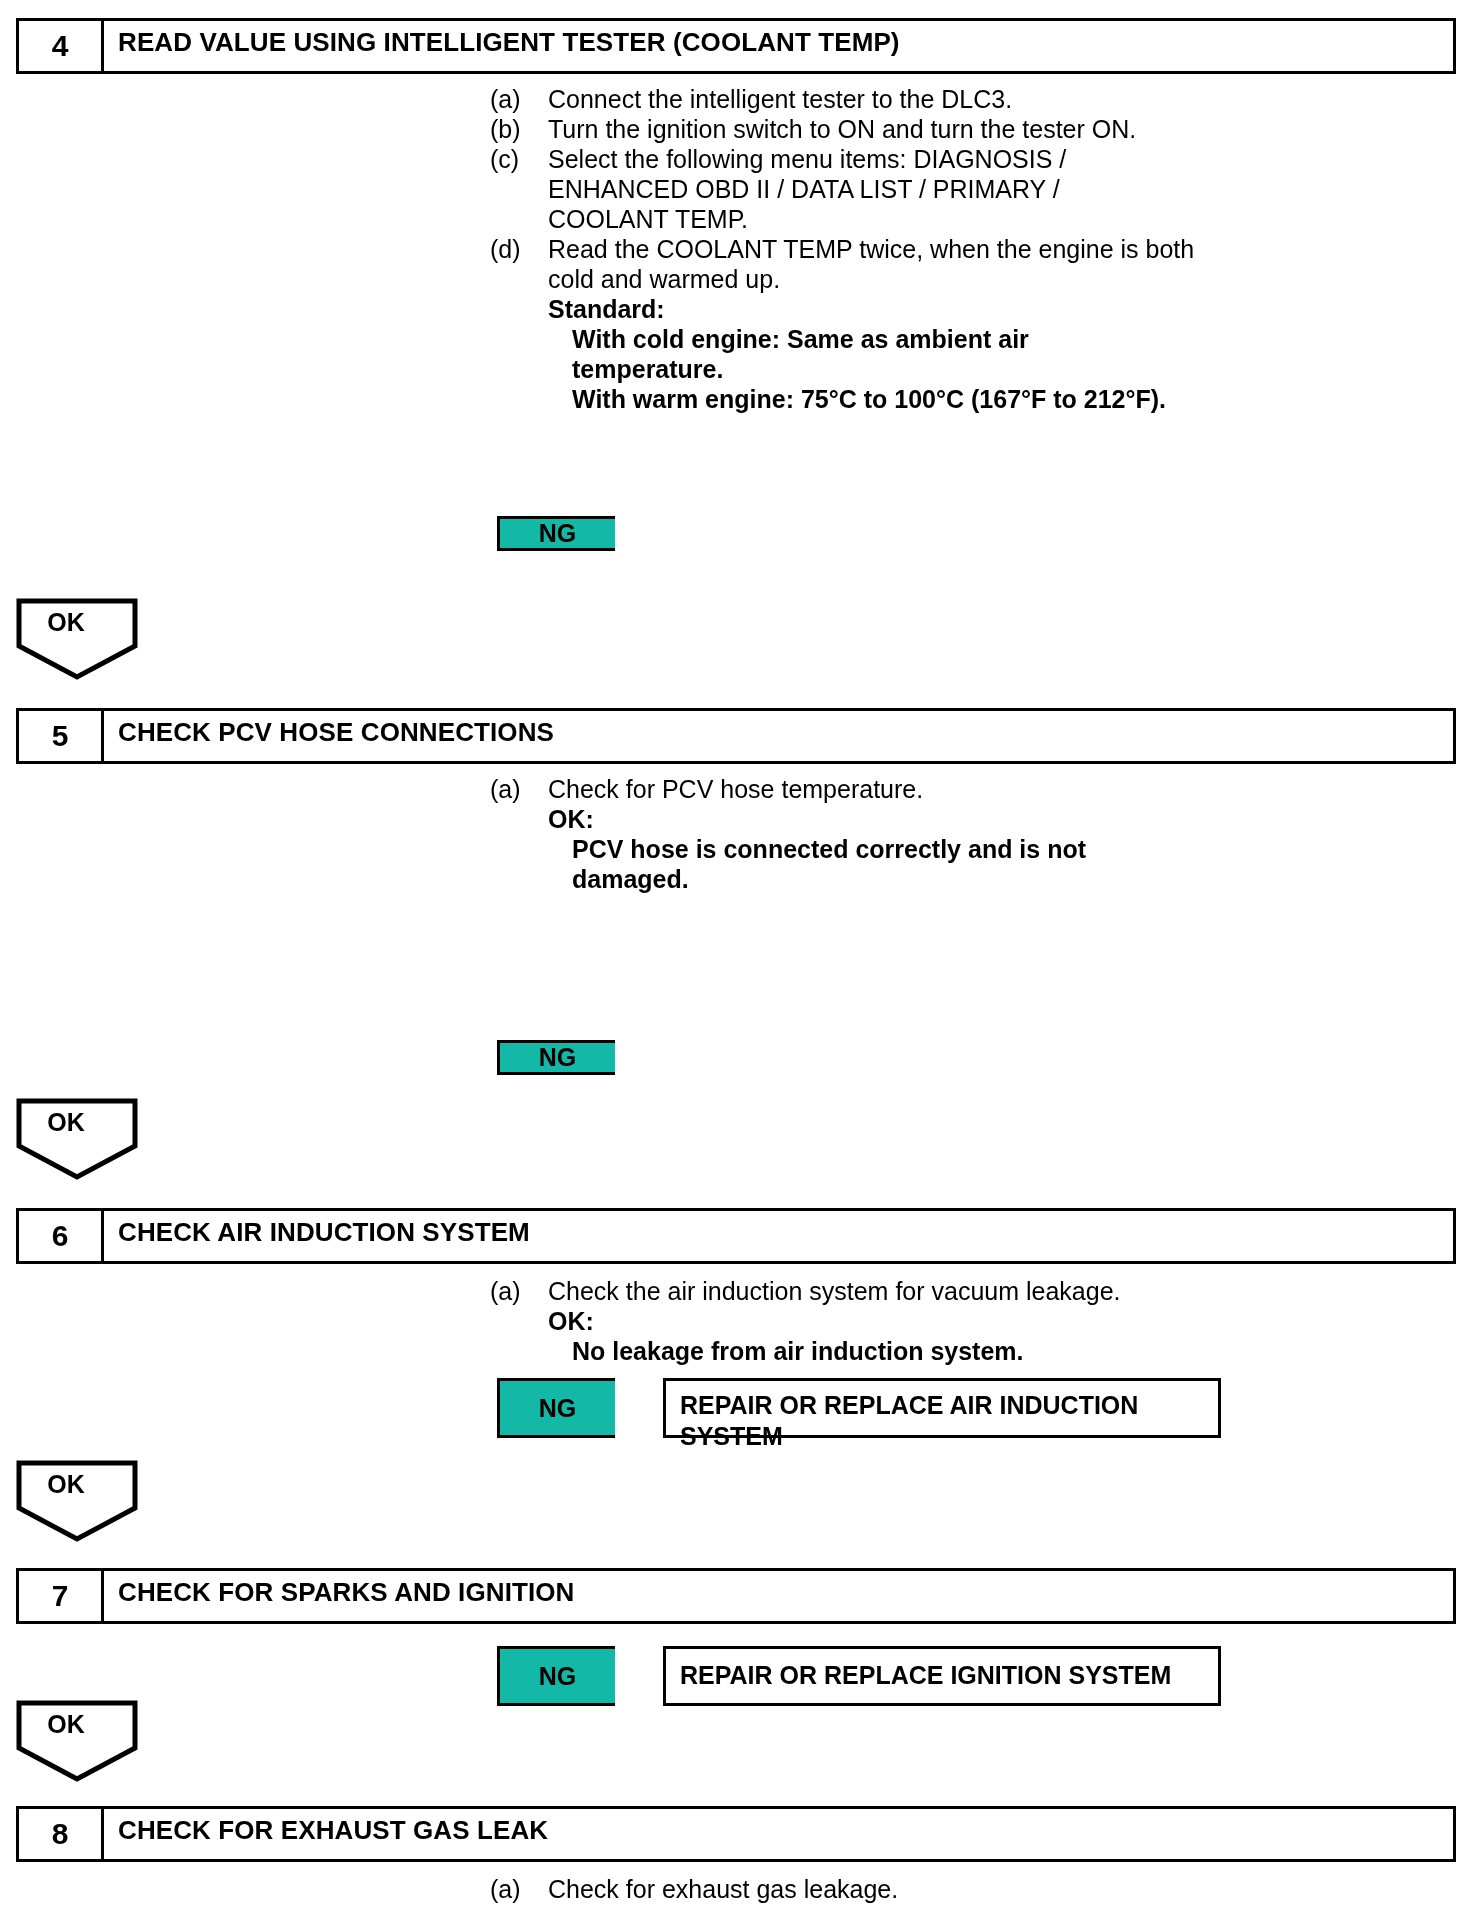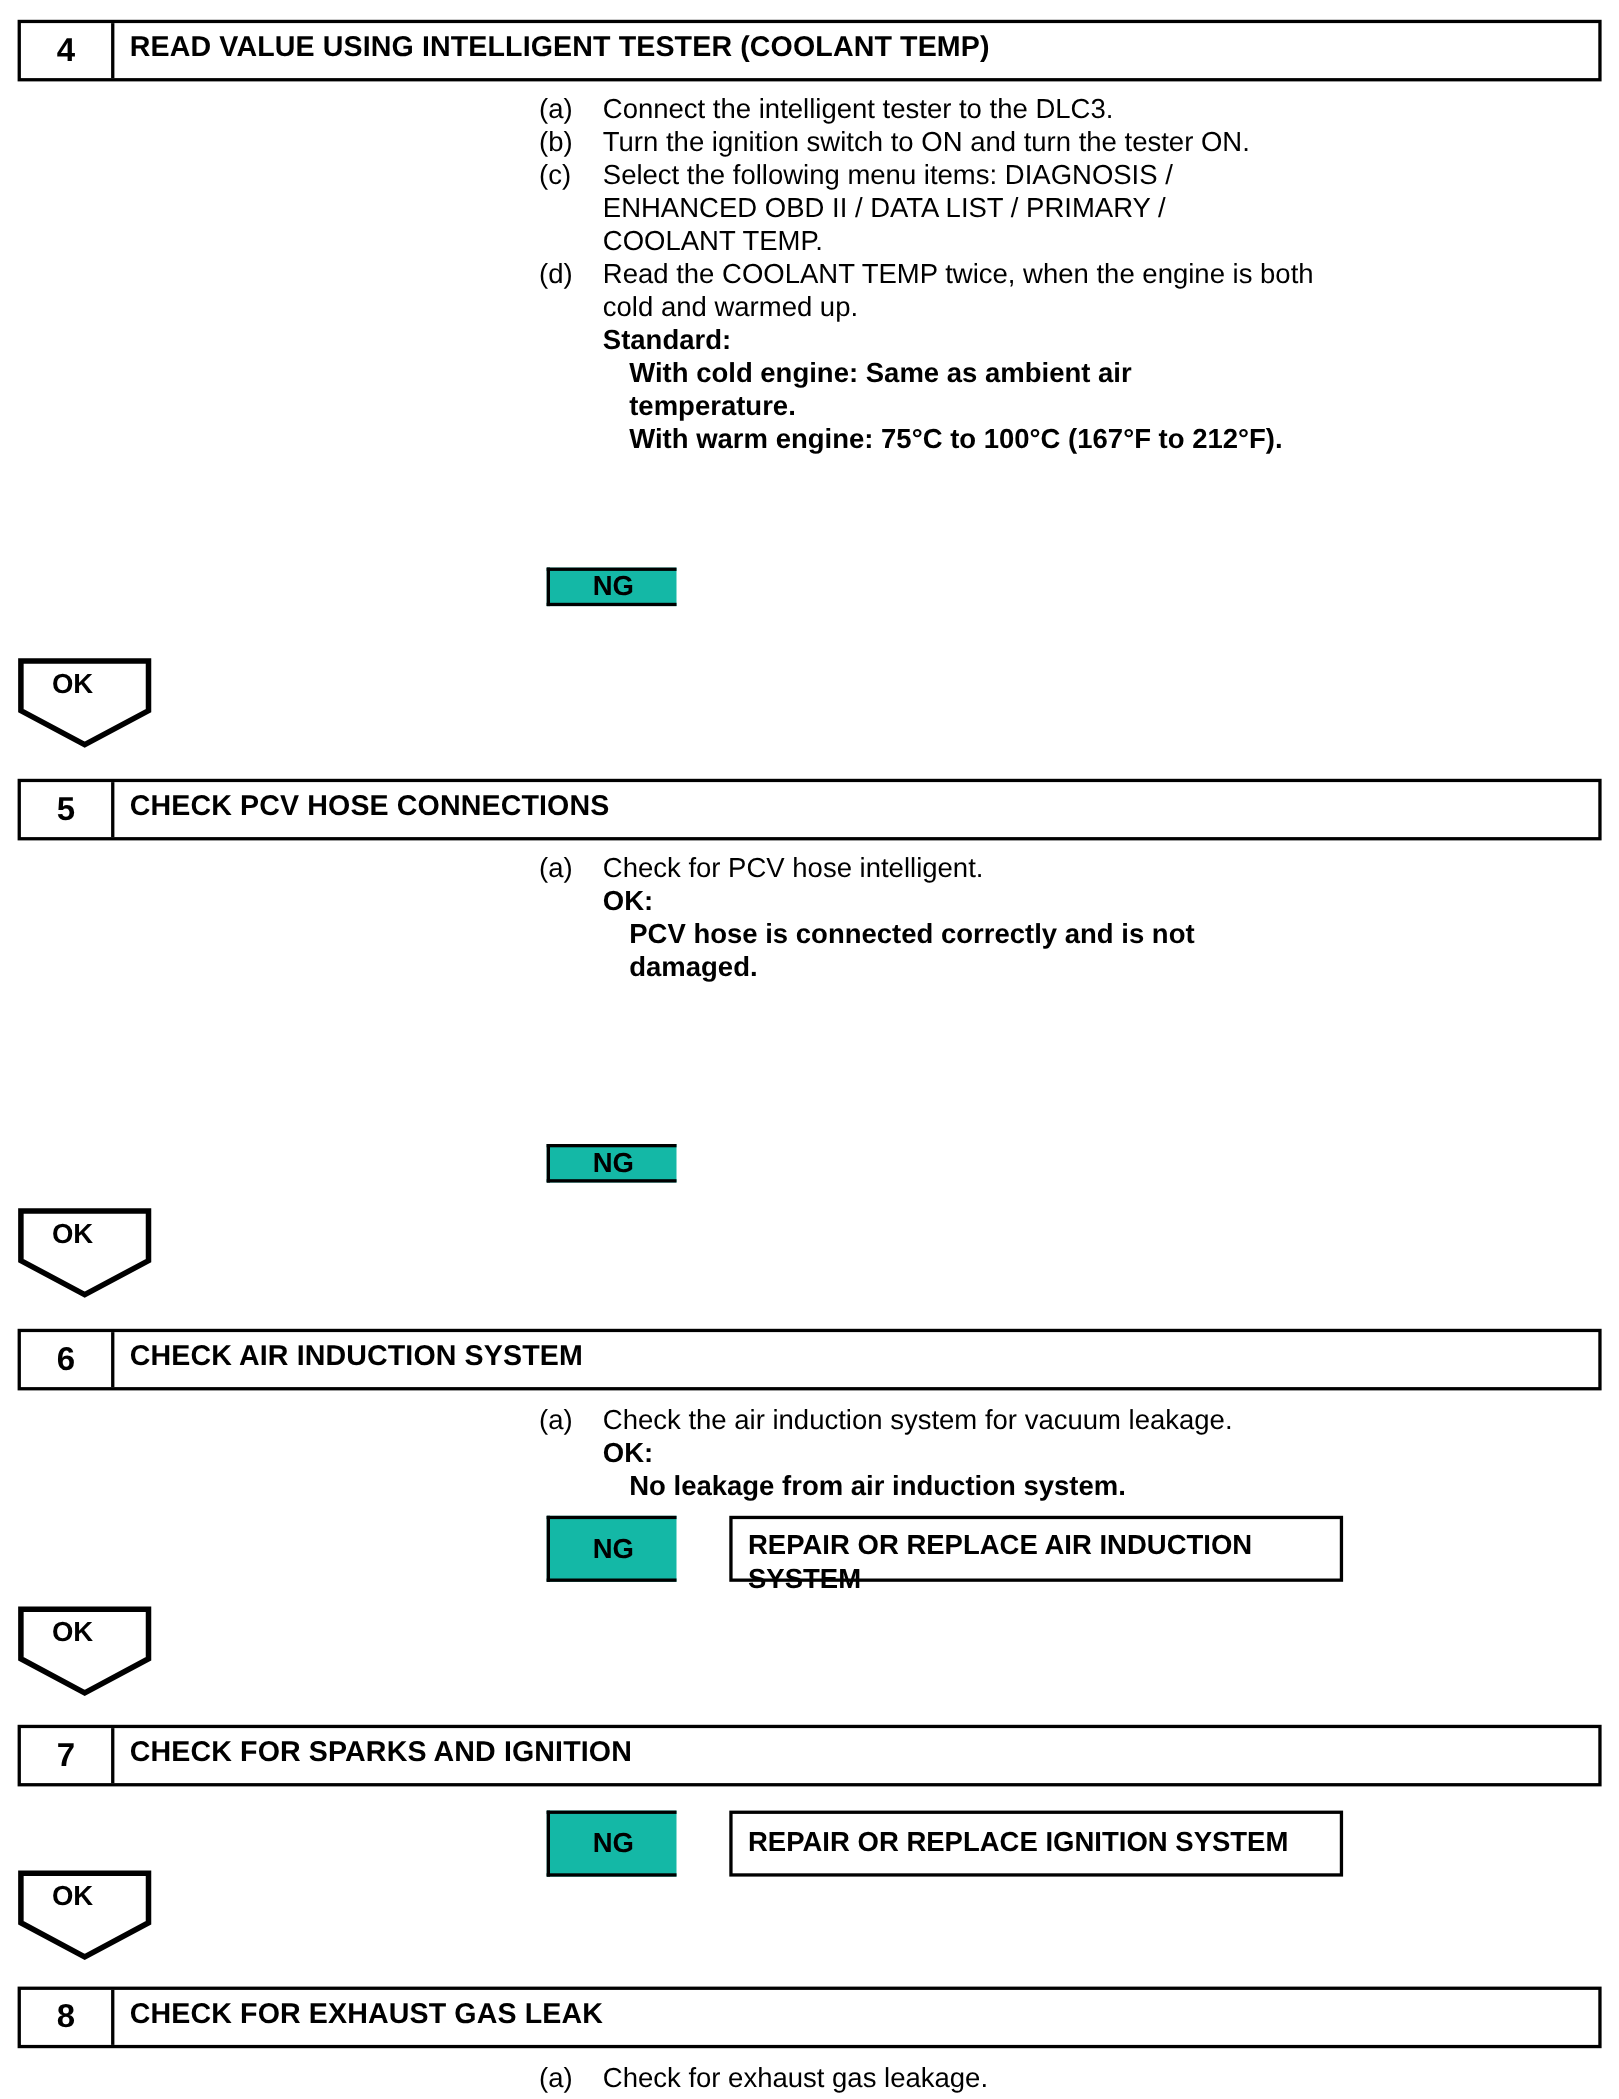--- a/index.html
+++ b/index.html
@@ -135,21 +135,21 @@
   </div>
 
   <div class="step-header" style="left:16px;top:708px;width:1440px;height:56px;">
     <div class="step-num">5</div>
     <div class="step-title">CHECK PCV HOSE CONNECTIONS</div>
   </div>
 
   <div class="instr" style="left:490px;top:774px;width:960px;">
     <div class="instr-row">
       <span class="instr-mark">(a)</span>
-      <span class="instr-text">Check for PCV hose intelligent.</span>
+      <span class="instr-text">Check for PCV hose temperature.</span>
     </div>
     <div class="ind1 b">OK:</div>
     <div class="ind2 b" style="max-width:560px;">PCV hose is connected correctly and is not damaged.</div>
   </div>
 
   <div class="ng-group" style="left:497px;top:1040px;">
     <div class="ng-tag">NG</div>
   </div>
 
   <div class="ok-tag" style="left:16px;top:1098px;">

